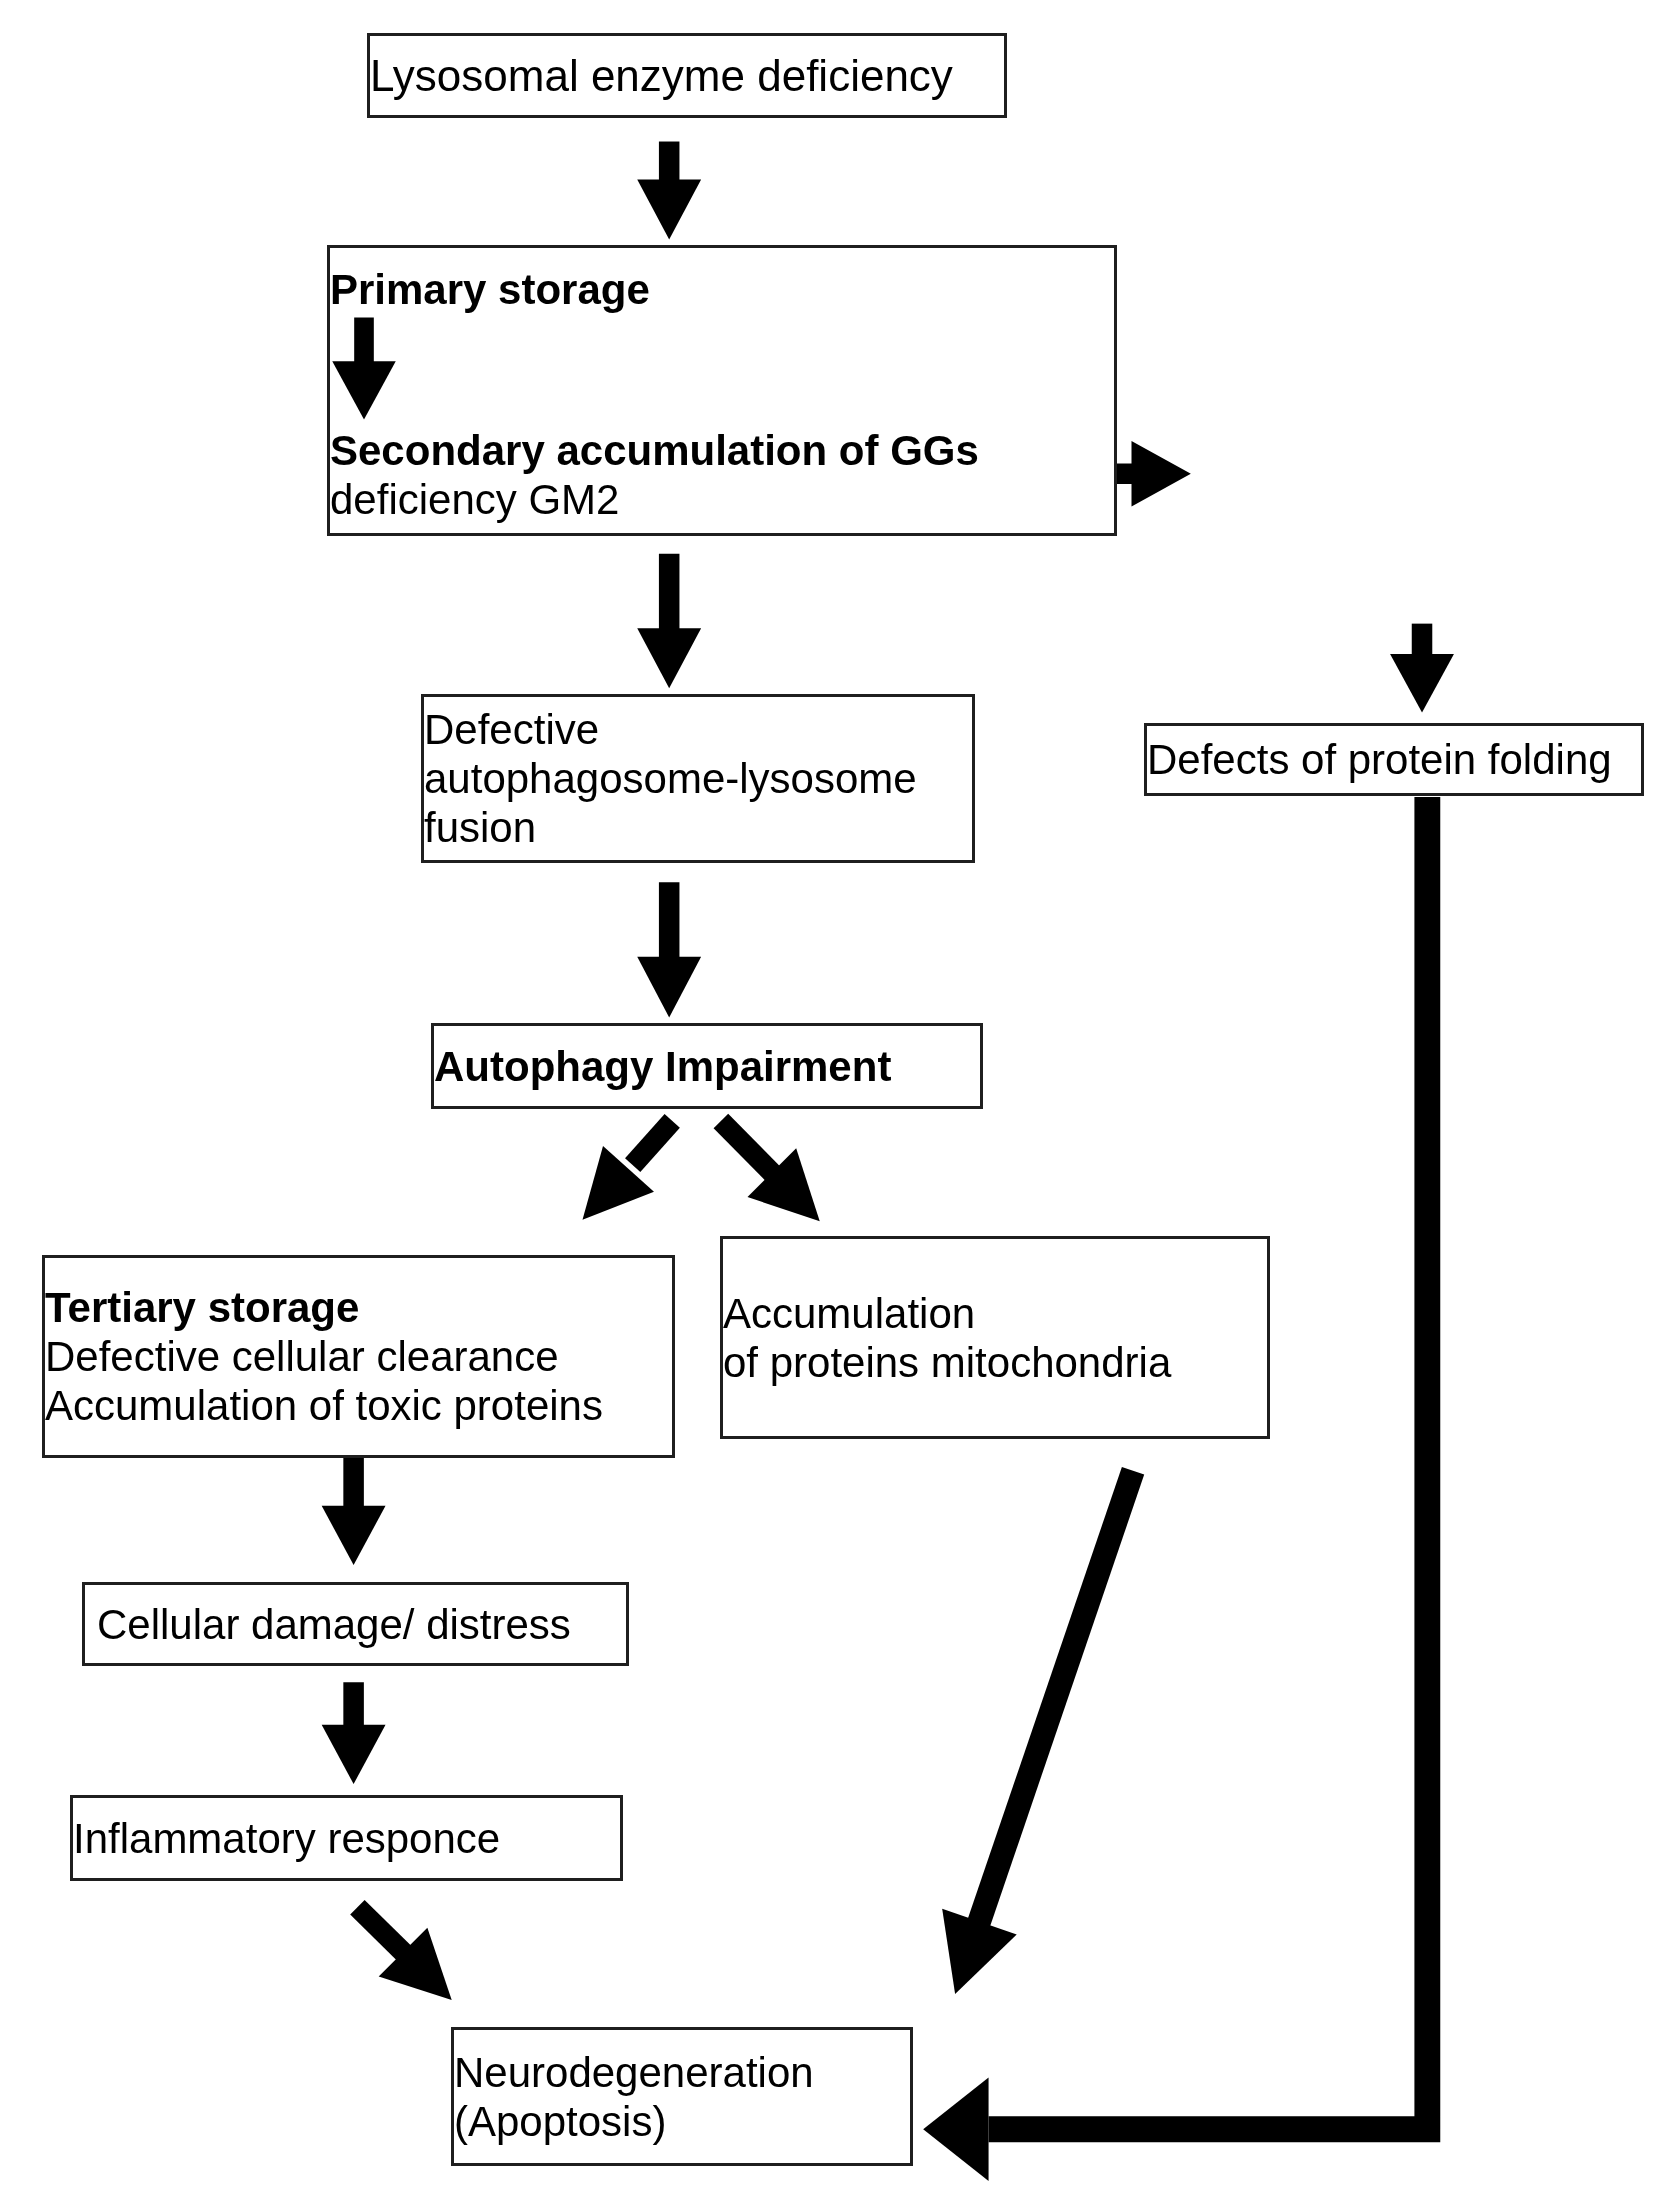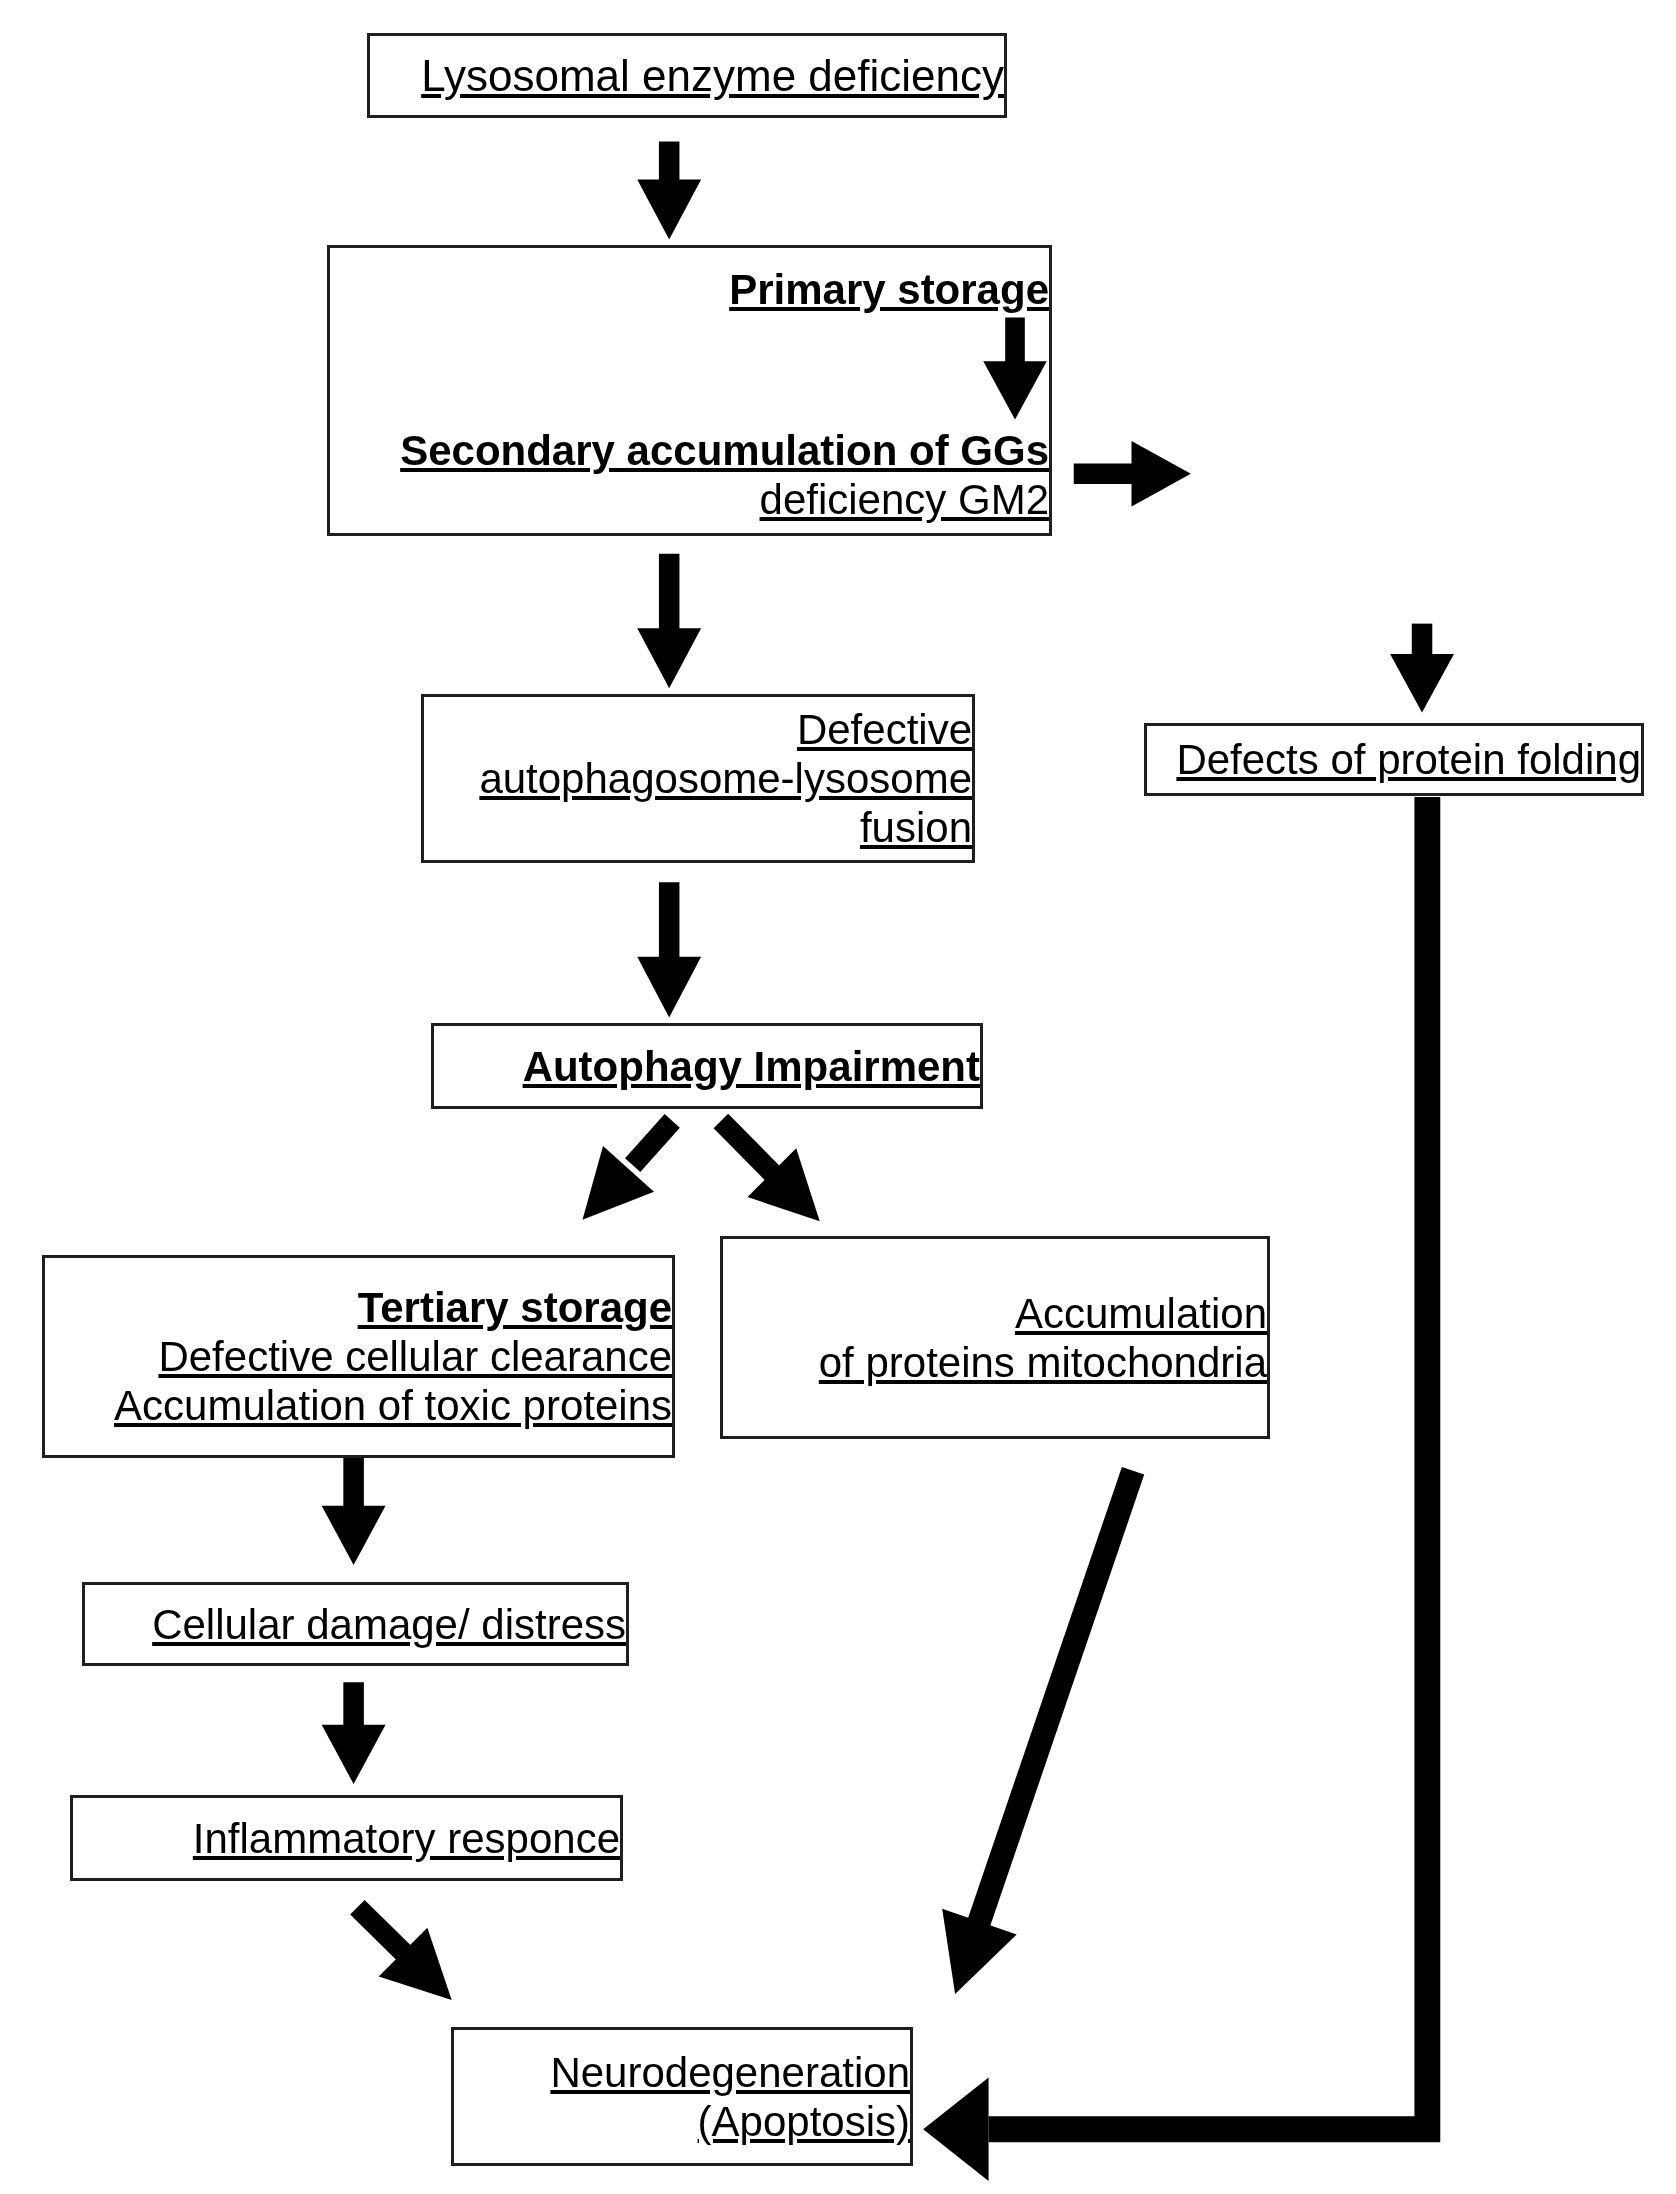--- a/index.html
+++ b/index.html
@@ -17,34 +17,33 @@
     width: 1676px; height: 2194px;
     pointer-events: none;
   }
   .node {
     position: absolute;
     box-sizing: border-box;
     border: 3.8px solid #1f1f1f;
     background: #ffffff;
     display: flex;
     flex-direction: column;
-    align-items: flex-end;
+    align-items: flex-start;
     justify-content: center;
     text-align: center;
     font-size: 42px;
     line-height: 49px;
     color: #000000;
-    text-decoration: underline;
   }
   .bold { font-weight: bold; }
   sup.ca-sup { font-size: 26px; vertical-align: super; line-height: 0; }
 
   
   #node-lysosomal        { left: 367px;  top: 33px;   width: 640px; height: 85px; font-size: 44px; }
-  #node-storage          { left: 327px;  top: 245px;  width: 725px; height: 291px; justify-content: flex-start; padding-top: 16.7px; }
+  #node-storage          { left: 327px;  top: 245px;  width: 790px; height: 291px; justify-content: flex-start; padding-top: 16.7px; }
   #node-storage .internal-arrow { margin: 3px 0 6px 0; }
   #node-ca-block         { left: 1207px; top: 418px;  width: 440px; height: 187px; }
   #node-protein-folding  { left: 1144px; top: 723px;  width: 500px; height: 73px;  }
   #node-fusion           { left: 405px;  top: 694px;  width: 554px; height: 169px; margin-left: 16px; }
   #node-autophagy        { left: 431px;  top: 1023px; width: 552px; height: 86px; }
   #node-tertiary         { left: 42px;   top: 1234px; width: 633px; height: 203px; margin-top: 21px; }
   #node-mitochondria     { left: 720px;  top: 1236px; width: 550px; height: 203px; }
   #node-cellular-damage  { left: 82px;  top: 1582px; width: 547px; height: 84px; padding-left: 12px; }
   #node-inflammatory     { left: 70px;   top: 1795px; width: 553px; height: 86px; }
   #node-neuro            { left: 451px;  top: 2027px; width: 462px; height: 139px; }

